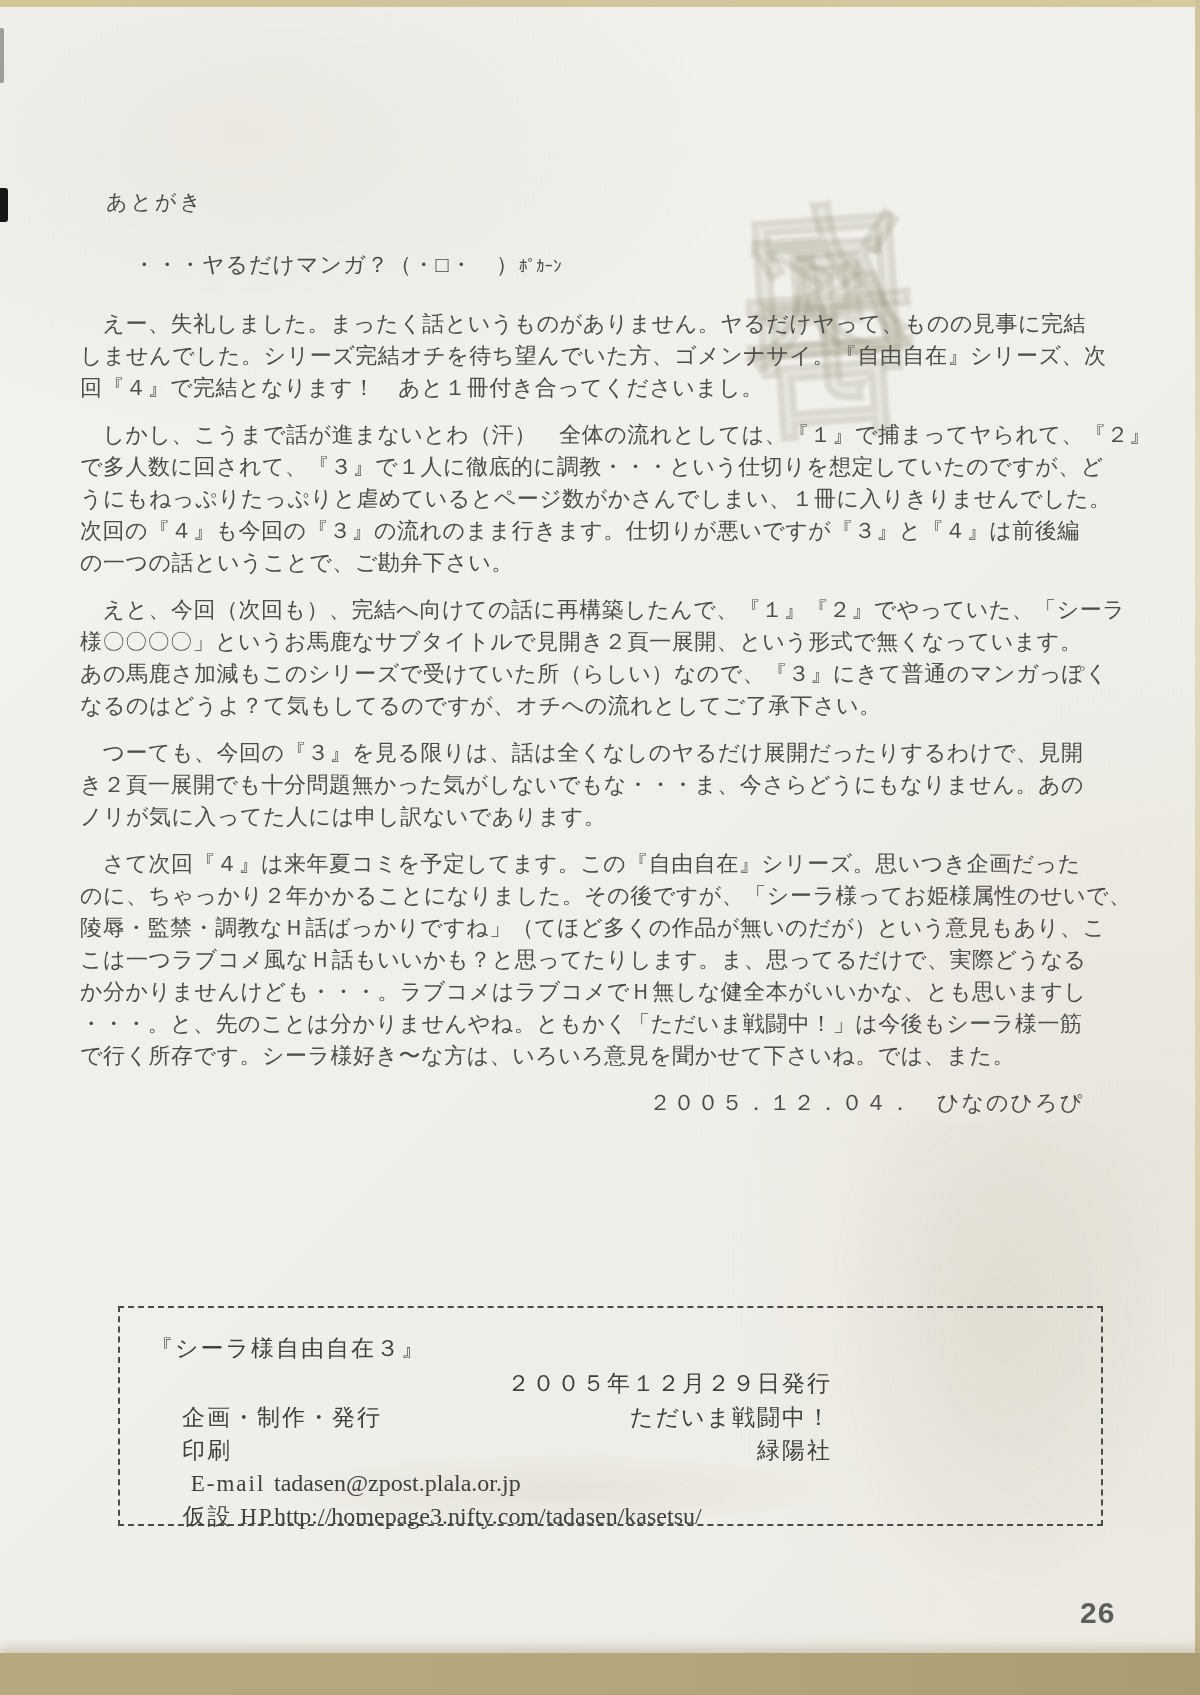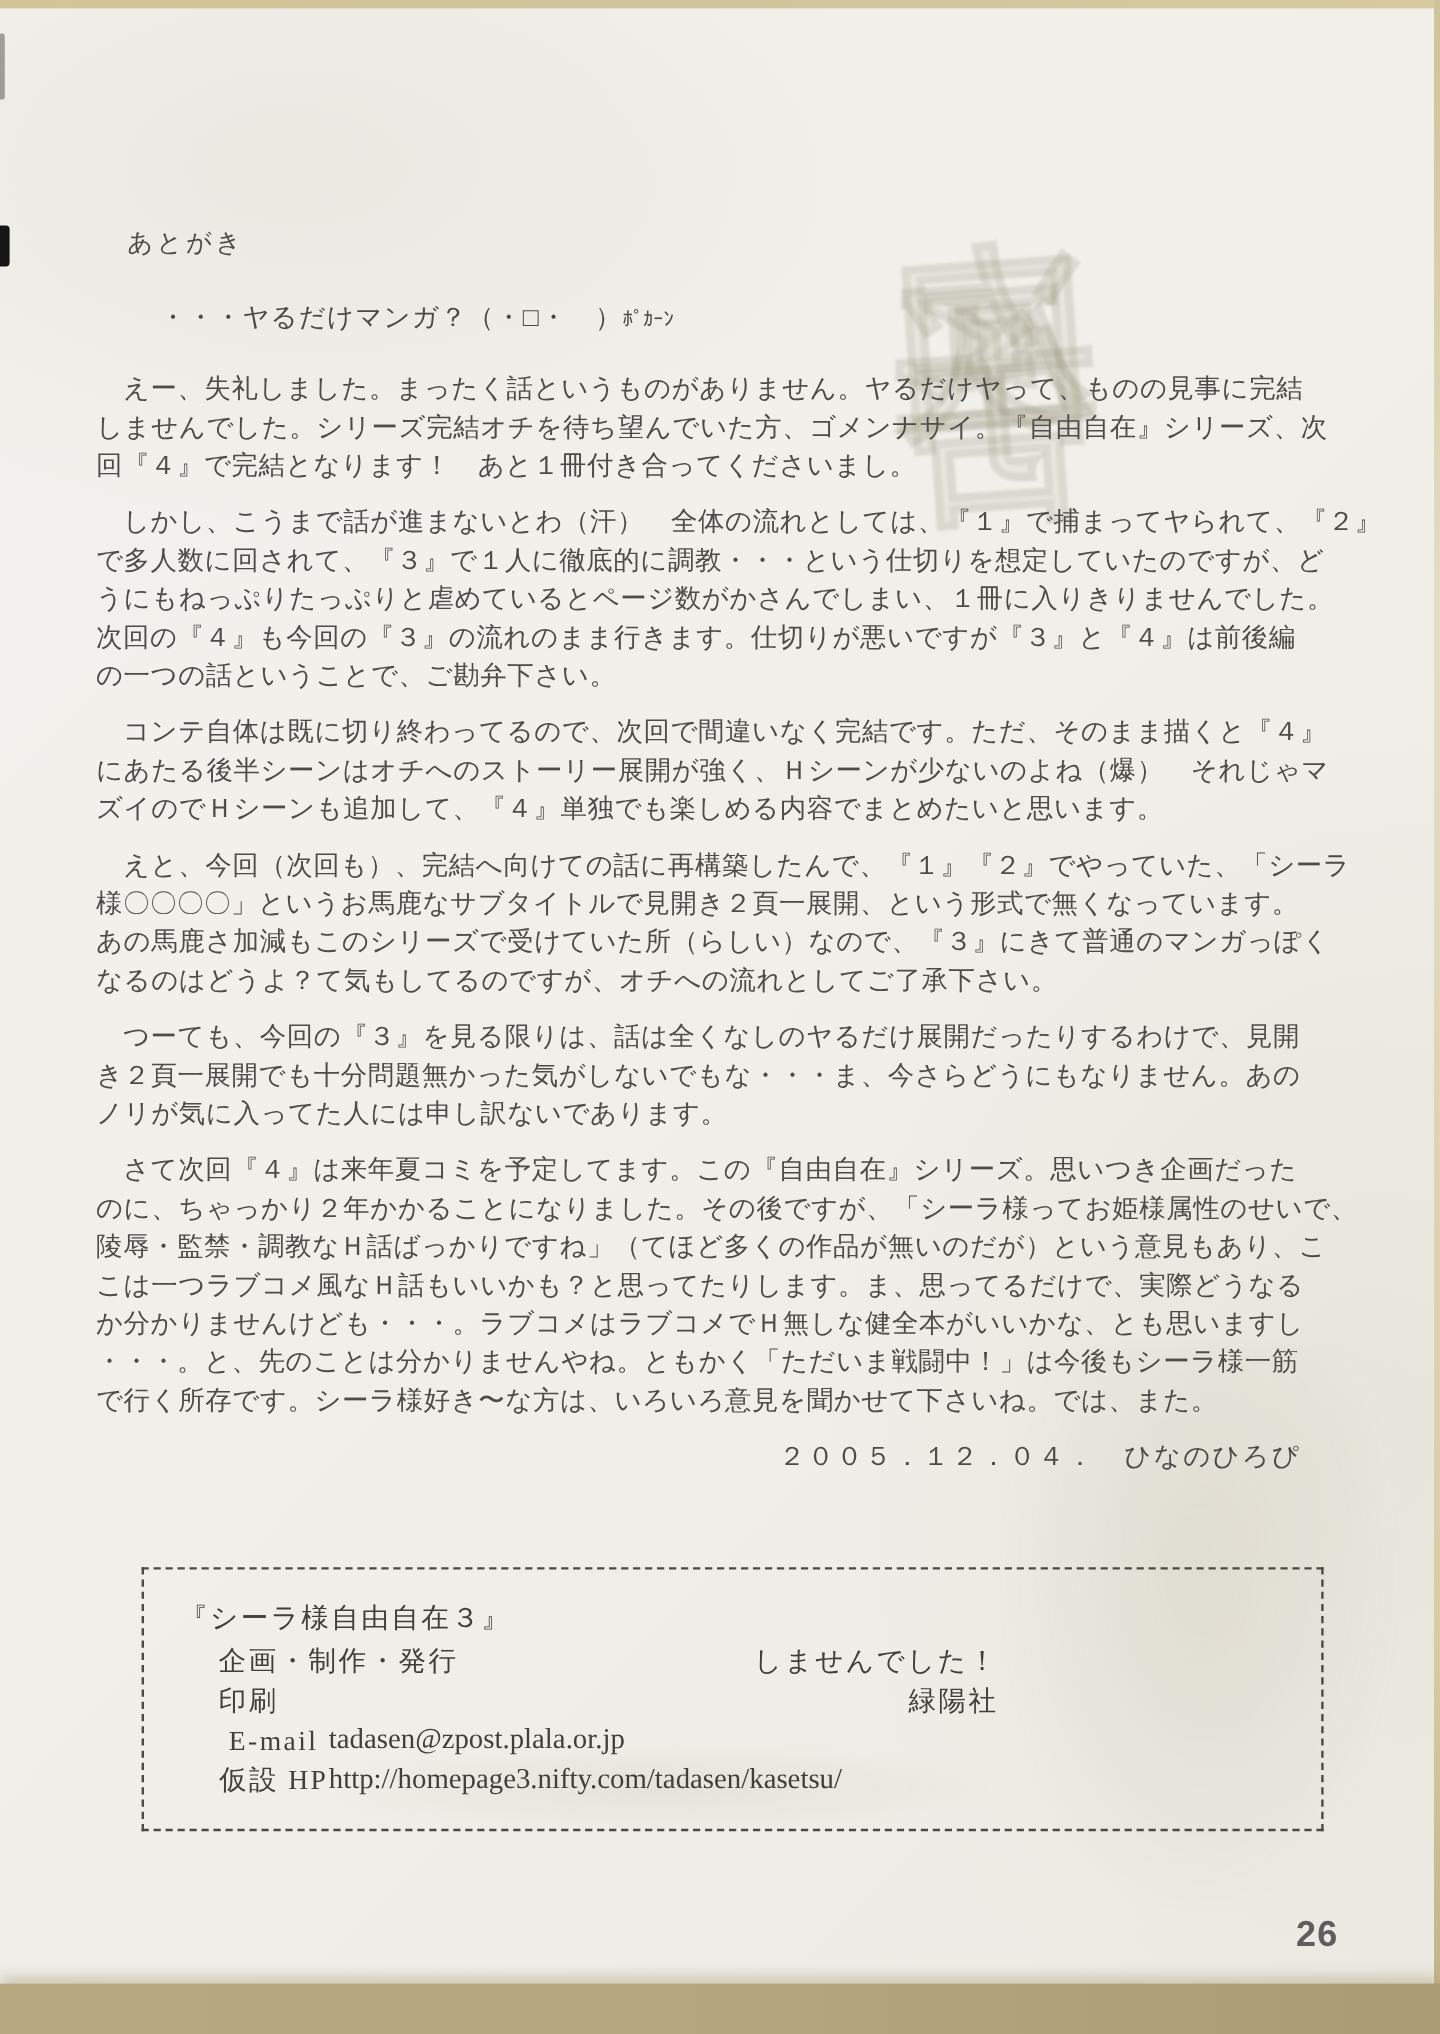--- a/index.html
+++ b/index.html
@@ -119,45 +119,43 @@
 
   <div class="body-text">
     <p>　えー、失礼しました。まったく話というものがありません。ヤるだけヤって、ものの見事に完結
 しませんでした。シリーズ完結オチを待ち望んでいた方、ゴメンナサイ。『自由自在』シリーズ、次
 回『４』で完結となります！　あと１冊付き合ってくださいまし。</p>
     <p>　しかし、こうまで話が進まないとわ（汗）　全体の流れとしては、『１』で捕まってヤられて、『２』
 で多人数に回されて、『３』で１人に徹底的に調教・・・という仕切りを想定していたのですが、ど
 うにもねっぷりたっぷりと虐めているとページ数がかさんでしまい、１冊に入りきりませんでした。
 次回の『４』も今回の『３』の流れのまま行きます。仕切りが悪いですが『３』と『４』は前後編
 の一つの話ということで、ご勘弁下さい。</p>
-    <p>　コンテ自体は既に切り終わってるので、次回で間違いなく完結です。ただ、そのまま描くと『４』
-にあたる後半シーンはオチへのストーリー展開が強く、Ｈシーンが少ないのよね（爆）　それじゃマ
-ズイのでＨシーンも追加して、『４』単独でも楽しめる内容でまとめたいと思います。</p>
     <p>　えと、今回（次回も）、完結へ向けての話に再構築したんで、『１』『２』でやっていた、「シーラ
 様〇〇〇〇」というお馬鹿なサブタイトルで見開き２頁一展開、という形式で無くなっています。
 あの馬鹿さ加減もこのシリーズで受けていた所（らしい）なので、『３』にきて普通のマンガっぽく
 なるのはどうよ？て気もしてるのですが、オチへの流れとしてご了承下さい。</p>
     <p>　つーても、今回の『３』を見る限りは、話は全くなしのヤるだけ展開だったりするわけで、見開
 き２頁一展開でも十分問題無かった気がしないでもな・・・ま、今さらどうにもなりません。あの
 ノリが気に入ってた人には申し訳ないであります。</p>
     <p>　さて次回『４』は来年夏コミを予定してます。この『自由自在』シリーズ。思いつき企画だった
 のに、ちゃっかり２年かかることになりました。その後ですが、「シーラ様ってお姫様属性のせいで、
 陵辱・監禁・調教なＨ話ばっかりですね」（てほど多くの作品が無いのだが）という意見もあり、こ
 こは一つラブコメ風なＨ話もいいかも？と思ってたりします。ま、思ってるだけで、実際どうなる
 か分かりませんけども・・・。ラブコメはラブコメでＨ無しな健全本がいいかな、とも思いますし
 ・・・。と、先のことは分かりませんやね。ともかく「ただいま戦闘中！」は今後もシーラ様一筋
 で行く所存です。シーラ様好き〜な方は、いろいろ意見を聞かせて下さいね。では、また。</p>
     <div class="signature">２００５．１２．０４．　ひなのひろぴ</div>
   </div>
 
   <div class="colophon">
     <div class="c-row c-title-row">『シーラ様自由自在３』</div>
+    <div class="c-row c-date-row">２００５年１２月２９日発行</div>
     <div class="c-row">
       <span class="c-label">企画・制作・発行</span>
-      <span class="c-val-right">しませんでした！</span>
+      <span class="c-val-right">ただいま戦闘中！</span>
     </div>
     <div class="c-row">
       <span class="c-label">印刷</span>
       <span class="c-val-right">緑陽社</span>
     </div>
     <div class="c-row">
       <span class="c-label-sm">E-mail</span>
       <span class="c-val-latin">tadasen@zpost.plala.or.jp</span>
     </div>
     <div class="c-row">

